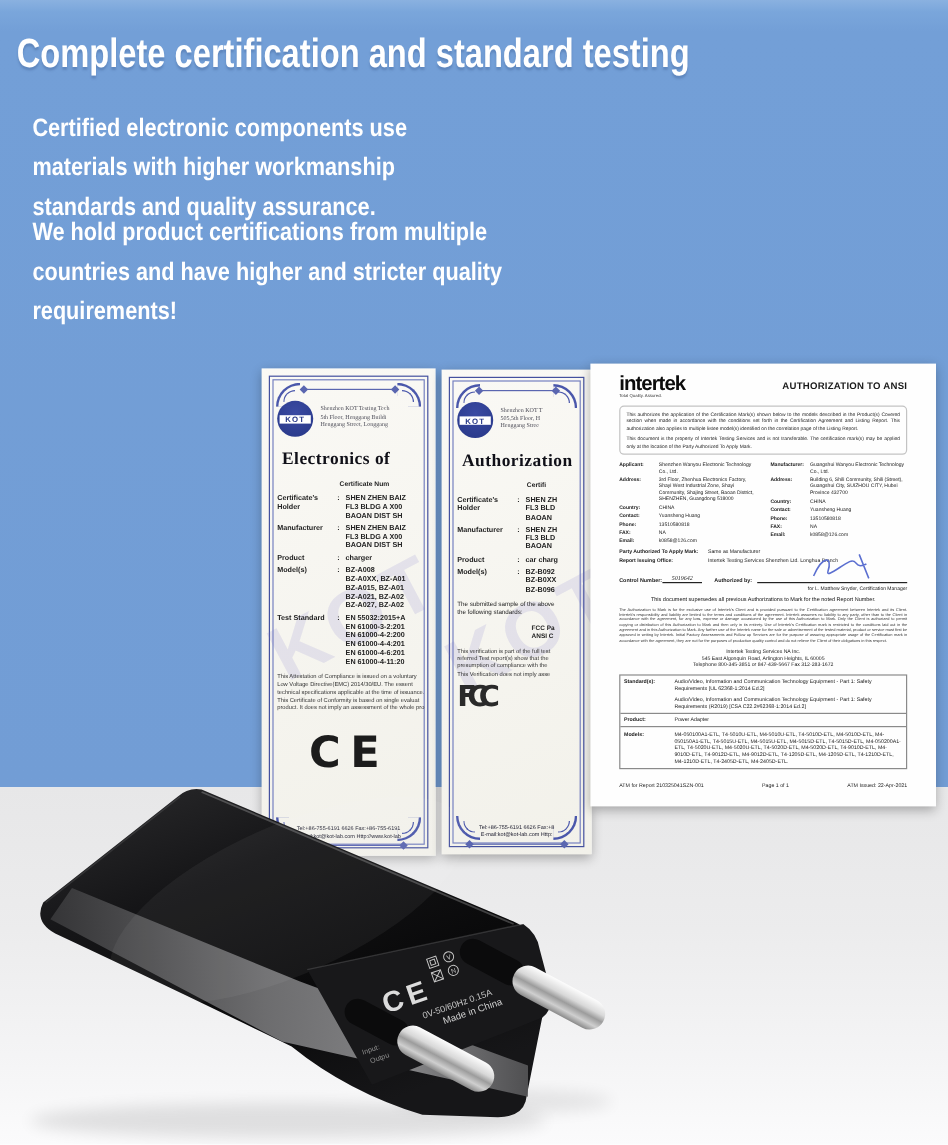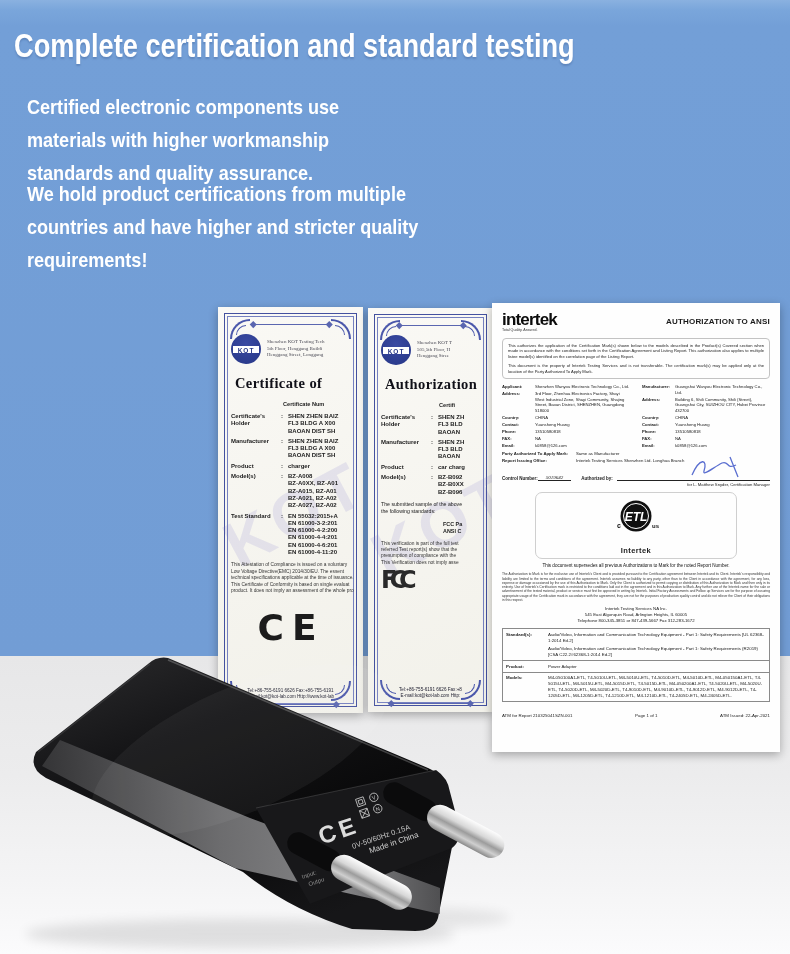--- a/index.html
+++ b/index.html
@@ -75,22 +75,22 @@
   .cdisc .li{white-space:nowrap}
   .cemark{font-size:36px;font-weight:700;letter-spacing:8px;color:#1c1c1c;text-align:center;
     margin-top:13px;font-family:"DejaVu Sans",sans-serif}
   .fccmark{font-size:24px;font-weight:700;letter-spacing:-8px;color:#2a2a2a;text-align:left;
     margin-top:0;font-family:"DejaVu Sans",sans-serif;padding-right:8px}
   .cfoot{position:absolute;left:4px;right:4px;bottom:13px;text-align:center;font-size:4.6px;
     line-height:6.2px;color:#223}
   .cfoot .li{white-space:nowrap}
 
   
-  .itk{position:absolute;left:492px;top:303px;width:288px;height:449px;background:#fefefe;
-    box-shadow:0 3px 9px rgba(0,0,0,.30);padding:9px 10px;box-sizing:border-box;color:#1a1a1a;
+  .itk{position:absolute;left:492px;top:303px;width:288px;height:369px;background:#fefefe;
+    box-shadow:0 3px 9px rgba(0,0,0,.30);padding:9px 24px;box-sizing:border-box;color:#1a1a1a;
     overflow:hidden;z-index:2}
   .itk-head{display:flex;justify-content:space-between;align-items:flex-start}
   .itk-logo{font-size:17px;font-weight:700;letter-spacing:-.8px;color:#0c0c0c;line-height:15px}
   .itk-tag{font-size:3.6px;color:#333;margin-top:1px}
   .itk-title{font-size:8px;font-weight:700;margin-top:5px;letter-spacing:.2px}
   .itk-introbox{border:1px solid #c3c3c3;border-radius:4px;padding:4px 5px;margin-top:6px;
     font-size:4.1px;line-height:5.4px;text-align:justify;color:#222}
   .itk-introbox .li + .li{margin-top:4px}
   .itk-cols{display:flex;gap:12px;margin-top:5px}
   .itk-col{flex:1;font-size:4.2px;line-height:5.5px;min-width:0}
@@ -161,21 +161,21 @@
         <div class="kot">
             <i></i>
             <span>KOT</span>
           </div>
         <div class="lab">
             <div class="li">Shenzhen KOT Testing Tech</div>
             <div class="li">5th Floor, Henggang Buildi</div>
             <div class="li">Henggang Street, Longgang</div>
           </div>
       </div>
-      <div class="ctitle">Certificate of</div>
+      <div class="ctitle">Electronics of</div>
       <div class="cnum">Certificate Num</div>
       <div class="crow">
         <div class="lbl">Certificate's Holder</div>
           <div class="cl"></div>
         <div class="vals">
             <div class="li">SHEN ZHEN BAIZ</div>
             <div class="li">FL3 BLDG A X00</div>
             <div class="li">BAOAN DIST SH</div>
           </div>
       </div>
@@ -400,30 +400,20 @@
       <span class="k">Control Number:</span>
       <span class="ctrl-num">5019642</span>
       <span class="auth-k">Authorized by:</span>
       <span class="auth-line">
         <svg class="sig" width="70" height="26">
           <path d="M6 20 C 14 2, 22 4, 18 16 C 16 22, 28 12, 36 8 C 43 5, 40 15, 50 10 M44 2 L52 22" stroke="#5b6fd0" fill="none" stroke-width="1.3"></path>
         </svg>
       </span>
     </div>
     <div class="auth-for">for L. Matthew Snyder, Certification Manager</div>
-    <div class="etl-box">
-      <svg width="64" height="44">
-        <circle cx="32" cy="19" r="15.5" fill="#101010"></circle>
-        <circle cx="32" cy="19" r="12.5" fill="none" stroke="#fff" stroke-width="1"></circle>
-        <text x="32" y="24" text-anchor="middle" font-size="12" font-weight="bold" font-style="italic" fill="#fff" font-family="Liberation Sans, sans-serif">ETL</text>
-        <text x="13" y="31" font-size="7" font-weight="bold" fill="#101010" font-family="Liberation Sans, sans-serif">c</text>
-        <text x="48" y="31" font-size="6" font-weight="bold" fill="#101010" font-family="Liberation Sans, sans-serif">us</text>
-      </svg>
-      <div class="etl-cap">Intertek</div>
-    </div>
     <div class="supersede">This document supersedes all previous Authorizations to Mark for the noted Report Number.</div>
     <div class="legal">The Authorization to Mark is for the exclusive use of Intertek's Client and is provided pursuant to the Certification agreement between Intertek and its Client. Intertek's responsibility and liability are limited to the terms and conditions of the agreement. Intertek assumes no liability to any party, other than to the Client in accordance with the agreement, for any loss, expense or damage occasioned by the use of this Authorization to Mark. Only the Client is authorized to permit copying or distribution of this Authorization to Mark and then only in its entirety. Use of Intertek's Certification mark is restricted to the conditions laid out in the agreement and in this Authorization to Mark. Any further use of the Intertek name for the sale or advertisement of the tested material, product or service must first be approved in writing by Intertek. Initial Factory Assessments and Follow up Services are for the purpose of assuring appropriate usage of the Certification mark in accordance with the agreement, they are not for the purposes of production quality control and do not relieve the Client of their obligations in this respect.</div>
     <div class="itk-co">
         <div class="li">Intertek Testing Services NA Inc.</div>
         <div class="li">545 East Algonquin Road, Arlington Heights, IL 60005</div>
         <div class="li">Telephone 800-345-3851 or 847-439-5667 Fax 312-283-1672</div>
       </div>
     <div class="tbl">
       <div class="trow">
         <div class="tlbl">Standard(s):</div>

